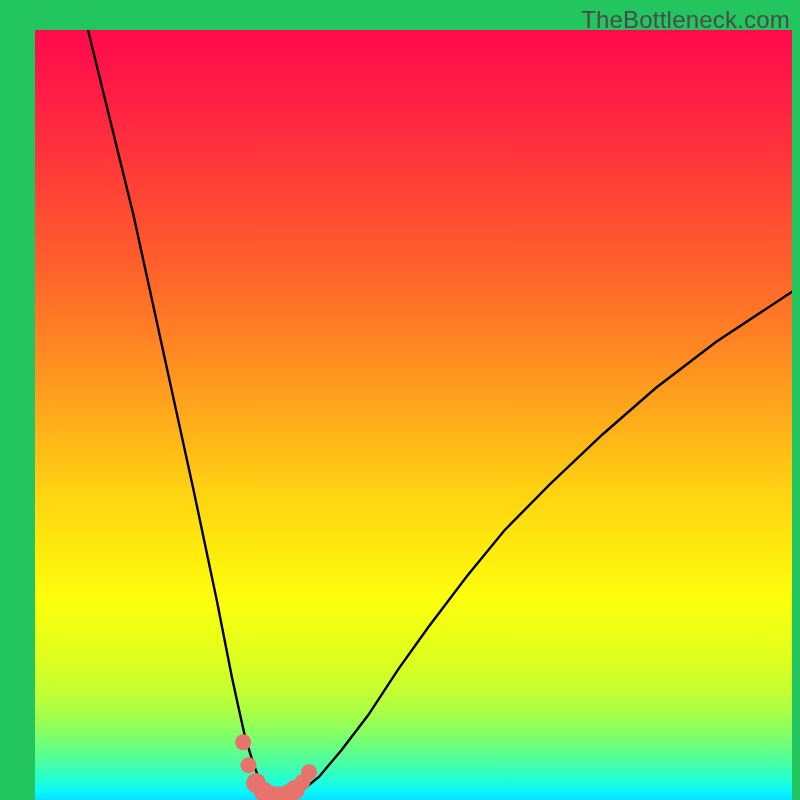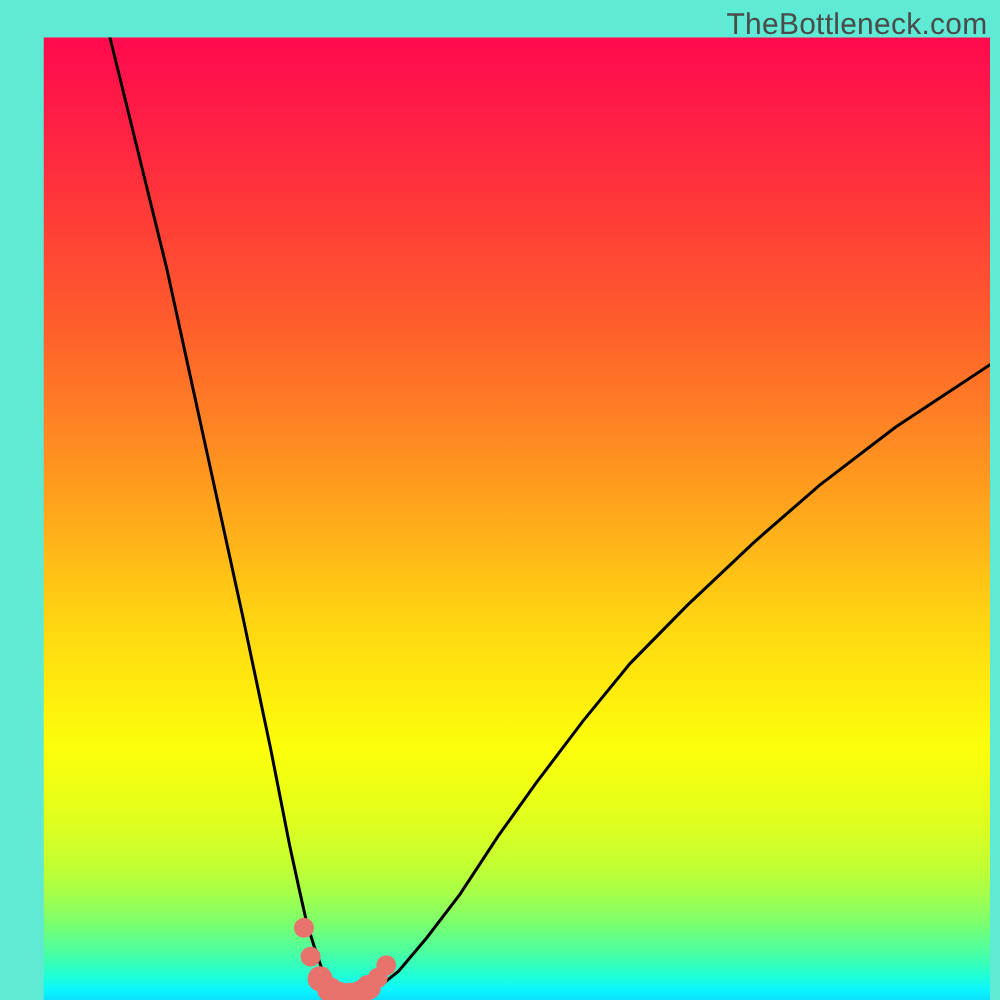--- a/index.html
+++ b/index.html
@@ -10,21 +10,21 @@
     overflow: hidden;
     background: #000;
     font-family: Arial, Helvetica, sans-serif;
   }
   .frame {
     position: absolute;
     left: 0;
     top: 0;
     width: 800px;
     height: 800px;
-    background: #5eead4;
+    background: #22c55e;
   }
   .plot {
     position: absolute;
     left: 35px;
     top: 30px;
     width: 757px;
     height: 770px;
     background: linear-gradient(to bottom,
       #ff0a4e 0%,
       #ff1d45 8%,

